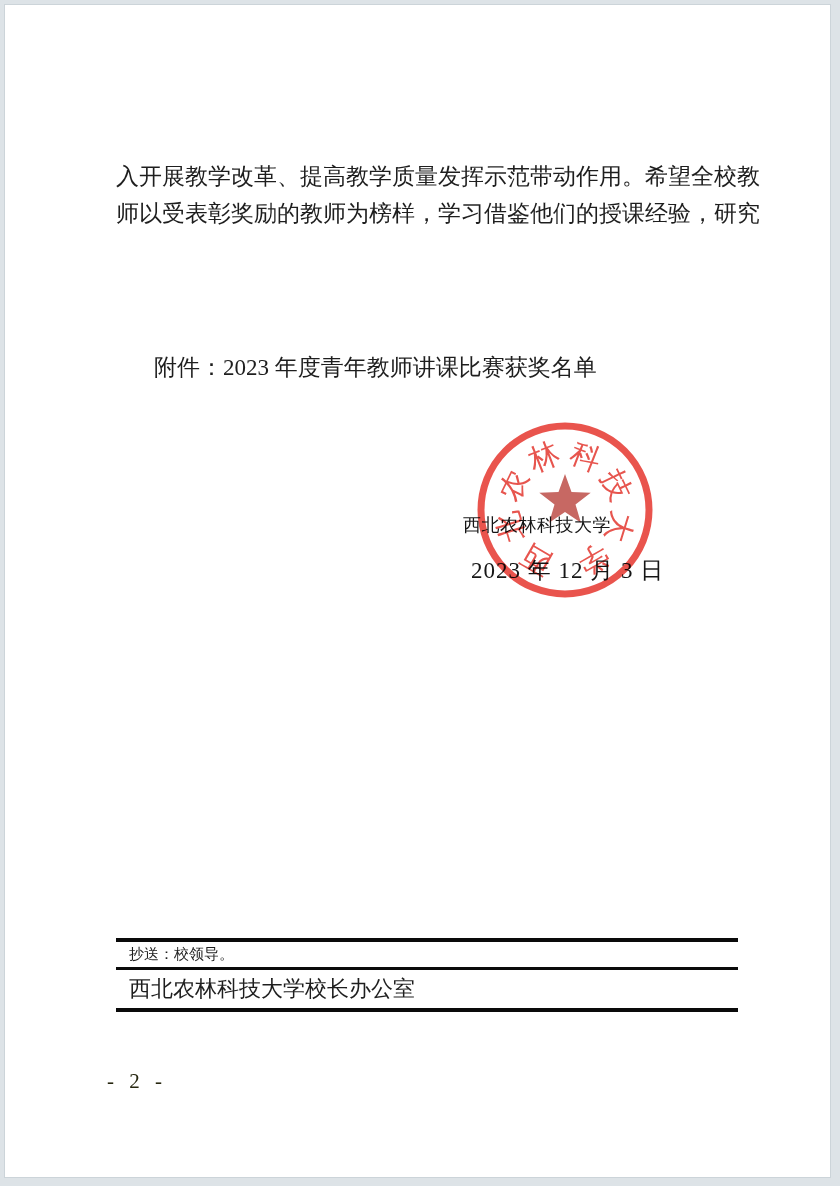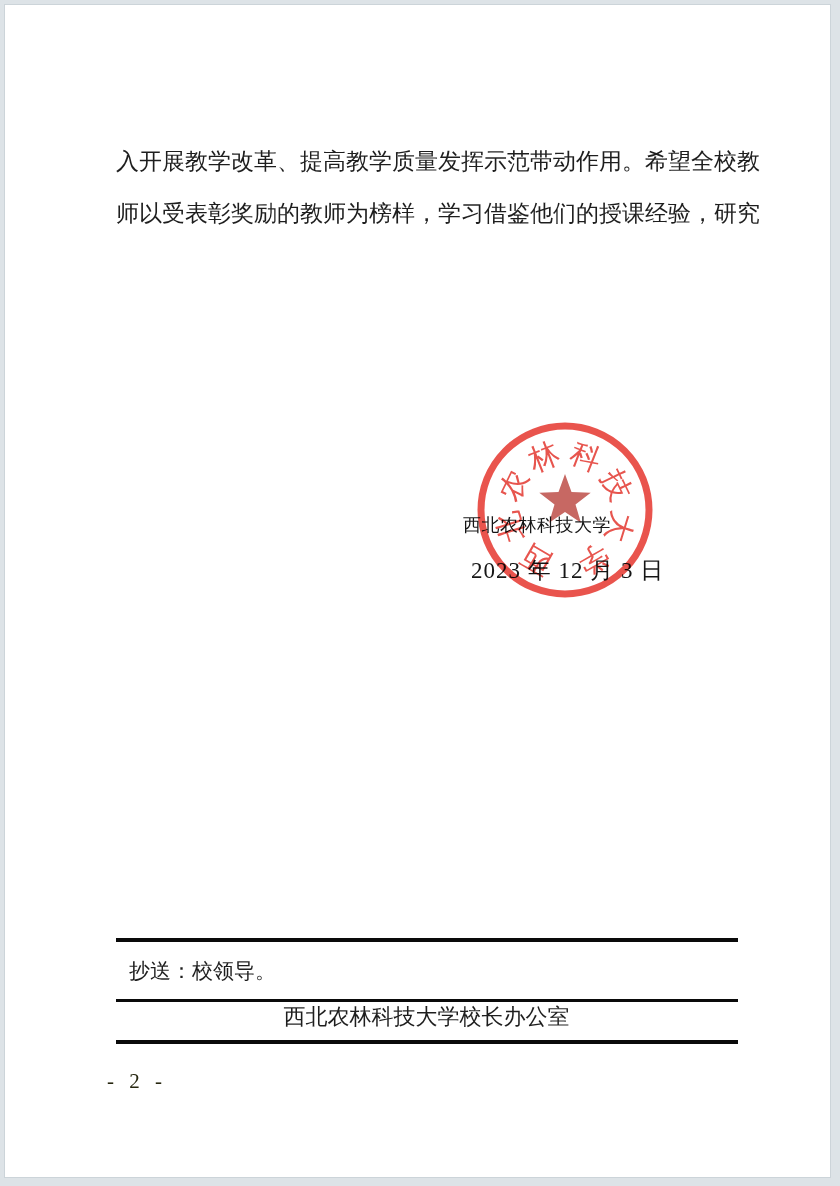--- a/index.html
+++ b/index.html
@@ -88,57 +88,57 @@
     top: 933px;
     width: 622px;
   }
   .rule {
     background: #0a0a0a;
     width: 100%;
   }
   .rule-thick { height: 4px; }
   .rule-mid { height: 3px; }
   .cc-row {
-    height: 57px;
+    height: 25px;
     display: flex;
     align-items: center;
     padding-left: 13px;
-    font-size: 21px;
+    font-size: 15px;
     color: #1e1e1e;
   }
   .issuer-row {
     height: 38px;
     display: flex;
     align-items: center;
     justify-content: space-between;
     padding-left: 13px;
     padding-right: 14px;
     font-size: 22px;
     color: #1e1e1e;
-    flex-direction: column;
   }
   .issuer-row .print-date { letter-spacing: 0.5px; }
   .page-number {
     position: absolute;
     left: 102px;
     top: 1064px;
     font-size: 21px;
     letter-spacing: 5px;
     color: #26260f;
   }
 </style>
 </head>
 <body>
 
 <div class="scan-frame">
   <div class="page">
 
-    <div class="body-line" style="top:143px;">入开展教学改革、提高教学质量发挥示范带动作用。希望全校教</div>
+    <div class="body-line" style="top:158px;">入开展教学改革、提高教学质量发挥示范带动作用。希望全校教</div>
     <div class="body-line" style="top:195px;">师以受表彰奖励的教师为榜样，学习借鉴他们的授课经验，研究</div>
 
+    <div class="attachment-line">附件：2023 年度青年教师讲课比赛获奖名单</div>
 
     <div class="signature-name">西北农林科技大学</div>
     <div class="signature-date">2023 年 12 月 3 日</div>
 
     <div class="seal">
       <svg width="190" height="190" viewBox="0 0 190 190">
         <circle cx="95" cy="95" r="84" fill="none" stroke-width="7" stroke="#e8453e"></circle>
         <polygon points="99,58 105.5,76.1 124.7,76.7 109.5,88.4 114.9,106.8 99,96 83.1,106.8 88.5,88.4 73.3,76.7 92.5,76.1" transform="translate(-4,1)" fill="#c25b56"></polygon>
         <g>
           <text x="95" y="48" text-anchor="middle" transform="rotate(-150,95,95)" fill="#e5463f">西</text>

